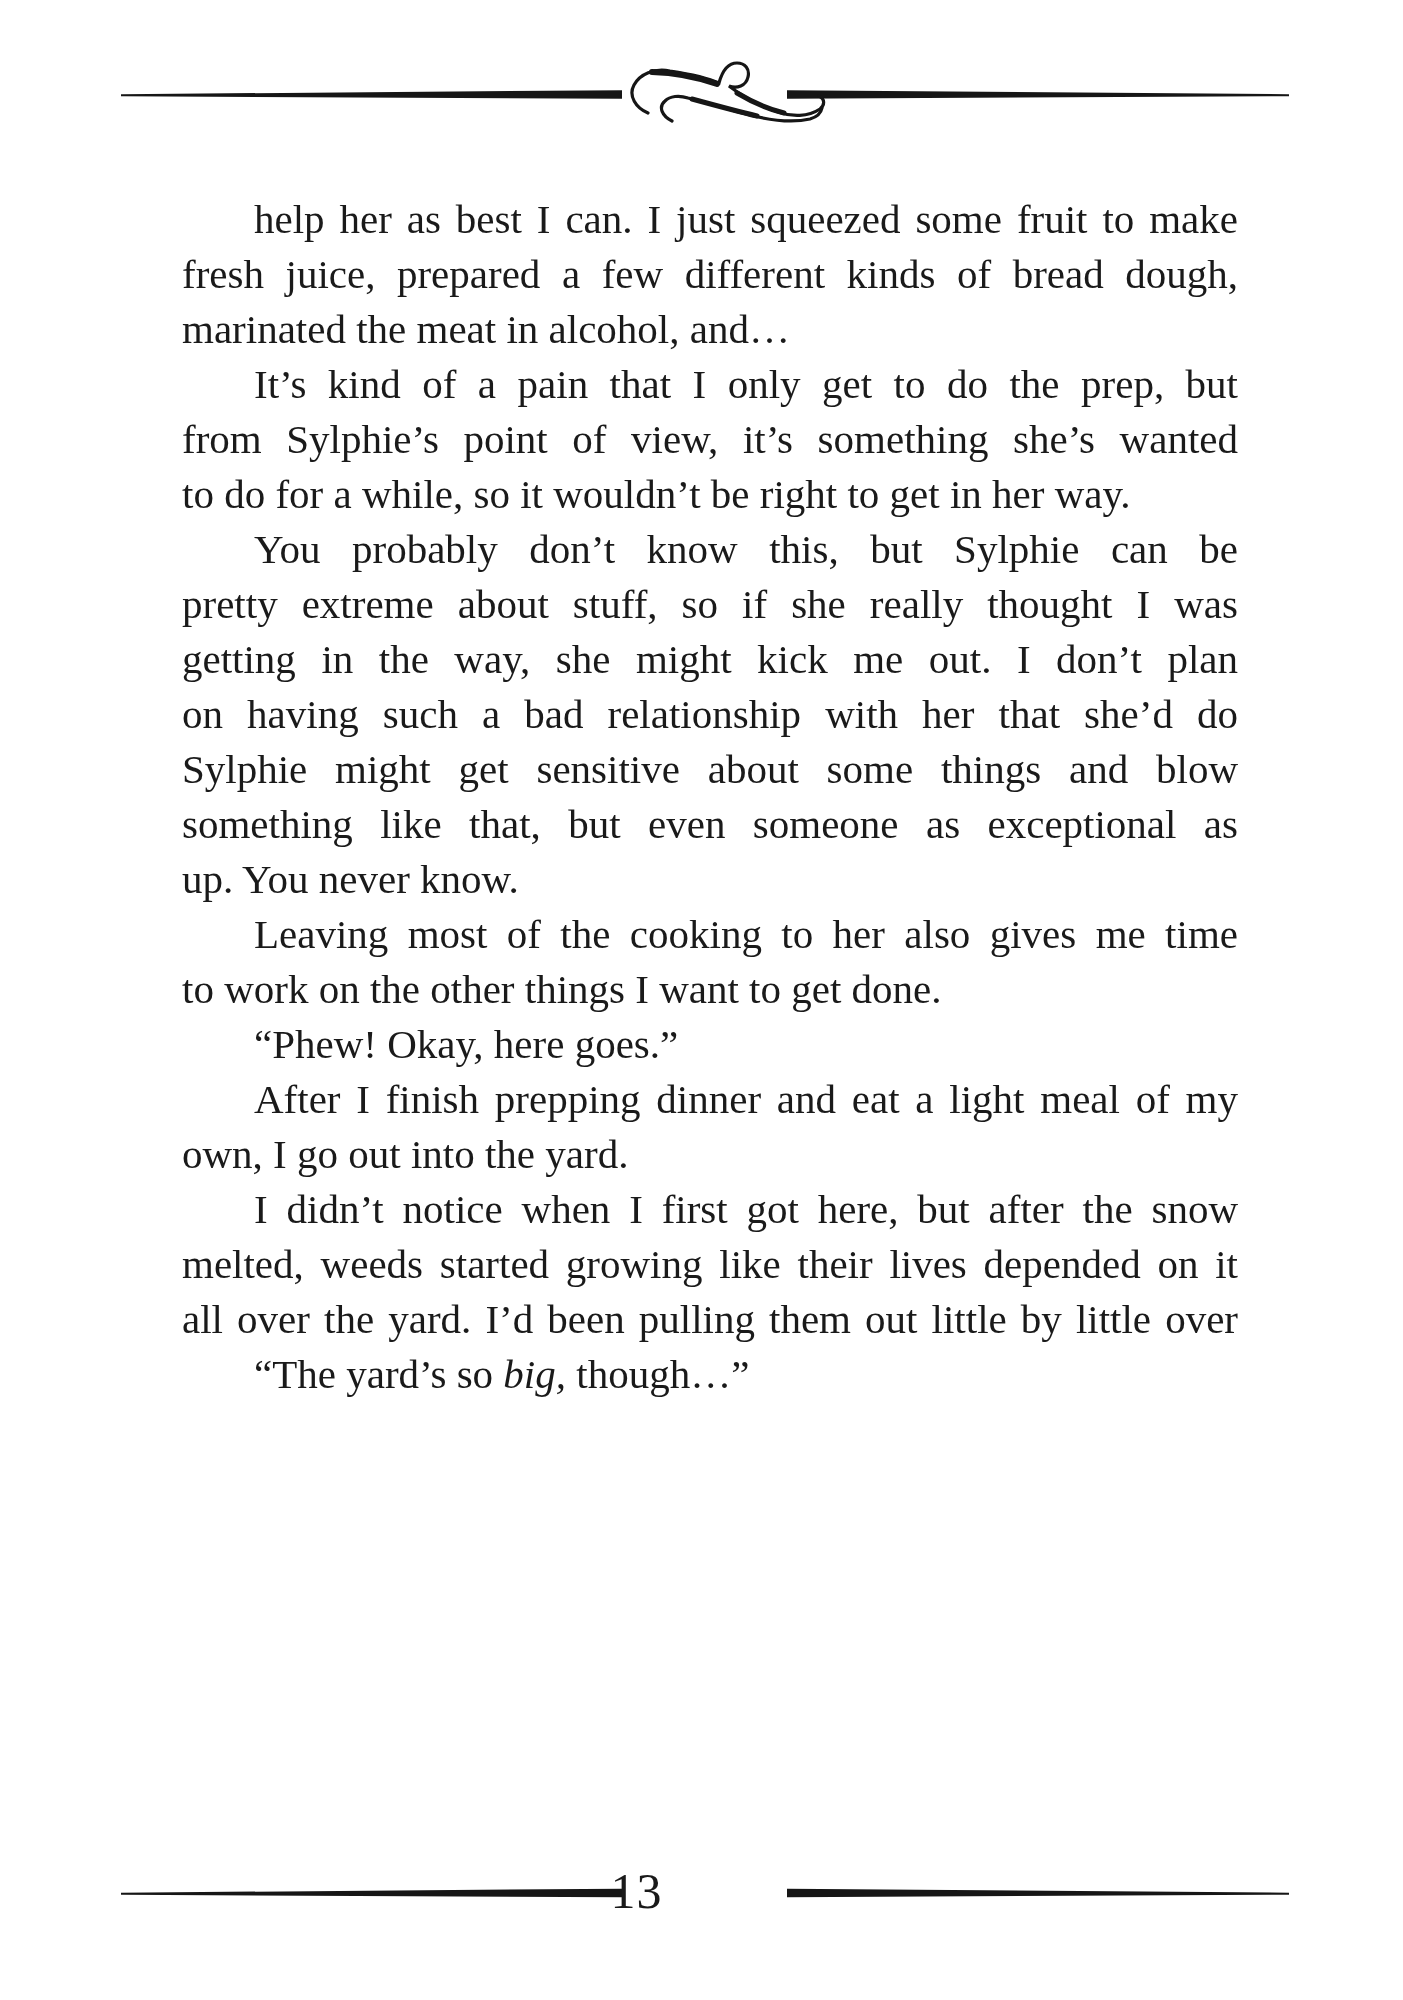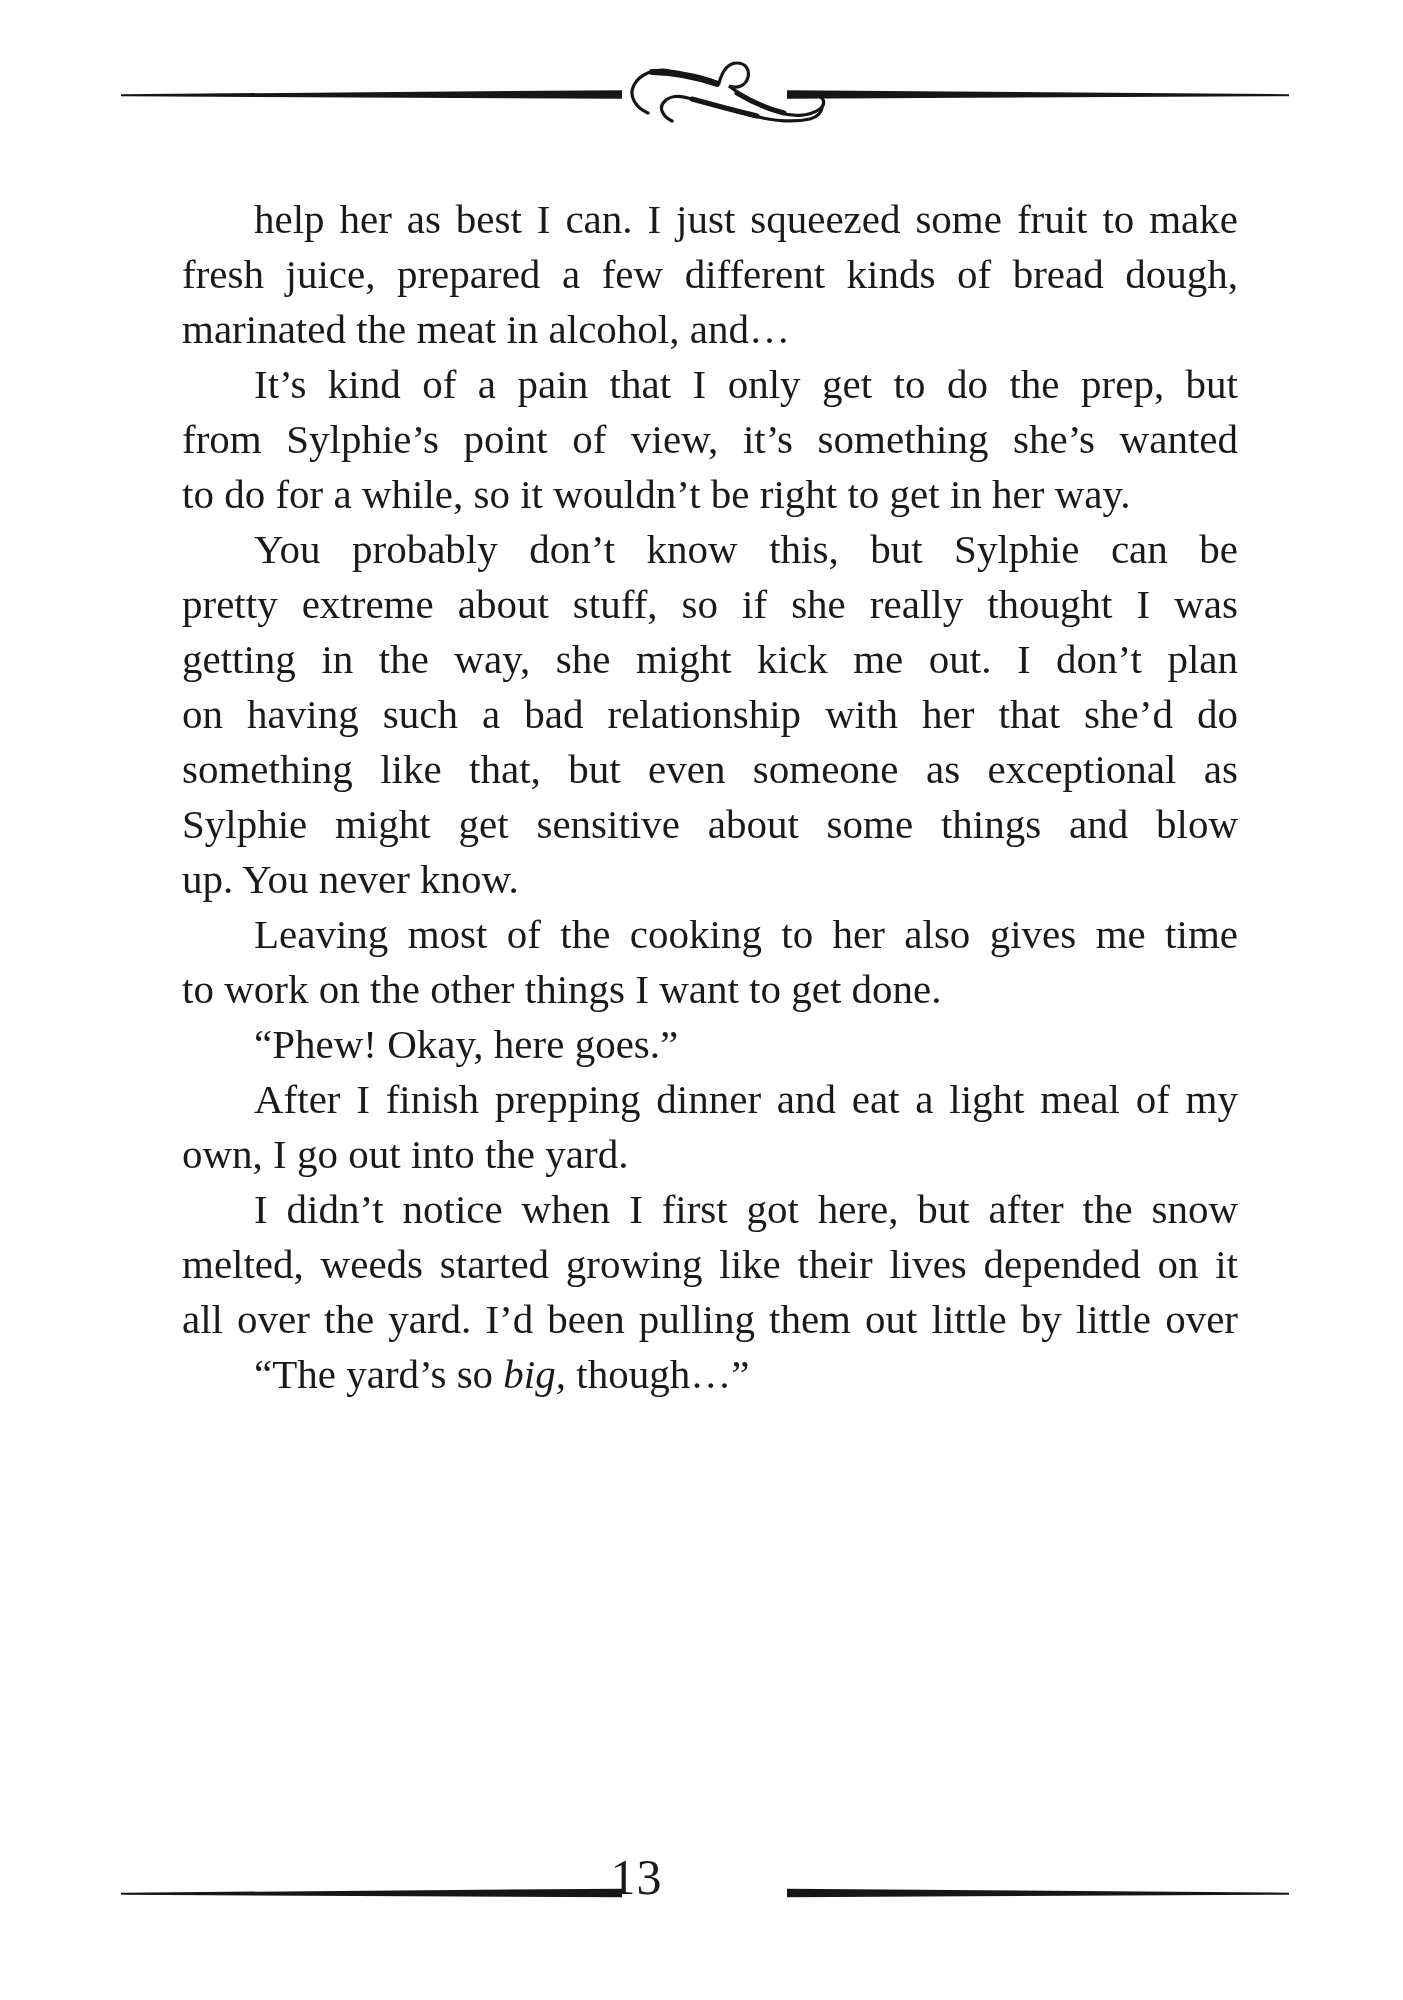--- a/index.html
+++ b/index.html
@@ -45,21 +45,21 @@
     left:0; top:1838px;
     width:1403px; height:120px;
   }
   .footer-rules{
     position:absolute;
     left:0; top:0;
     width:1403px; height:110px;
   }
   .page-number{
     position:absolute;
-    left:0; top:14px;
+    left:0; top:28px;
     width:1273px;
     text-align:center;
     font-size:50px;
     line-height:50px;
     color:var(--text);
     letter-spacing:1px;
   }
 </style>
 </head>
 <body>
@@ -102,22 +102,22 @@
     <div class="paragraph">
       <div class="text-line line--first">It’s kind of a pain that I only get to do the prep, but</div>
       <div class="text-line">from Sylphie’s point of view, it’s something she’s wanted</div>
       <div class="text-line line--last">to do for a while, so it wouldn’t be right to get in her way.</div>
     </div>
     <div class="paragraph">
       <div class="text-line line--first">You probably don’t know this, but Sylphie can be</div>
       <div class="text-line">pretty extreme about stuff, so if she really thought I was</div>
       <div class="text-line">getting in the way, she might kick me out. I don’t plan</div>
       <div class="text-line">on having such a bad relationship with her that she’d do</div>
+      <div class="text-line">Sylphie might get sensitive about some things and blow</div>
       <div class="text-line">something like that, but even someone as exceptional as</div>
-      <div class="text-line">Sylphie might get sensitive about some things and blow</div>
       <div class="text-line line--last">up. You never know.</div>
     </div>
     <div class="paragraph">
       <div class="text-line line--first">Leaving most of the cooking to her also gives me time</div>
       <div class="text-line line--last">to work on the other things I want to get done.</div>
     </div>
     <div class="paragraph">
       <div class="text-line line--first line--last">“Phew! Okay, here goes.”</div>
     </div>
     <div class="paragraph">

